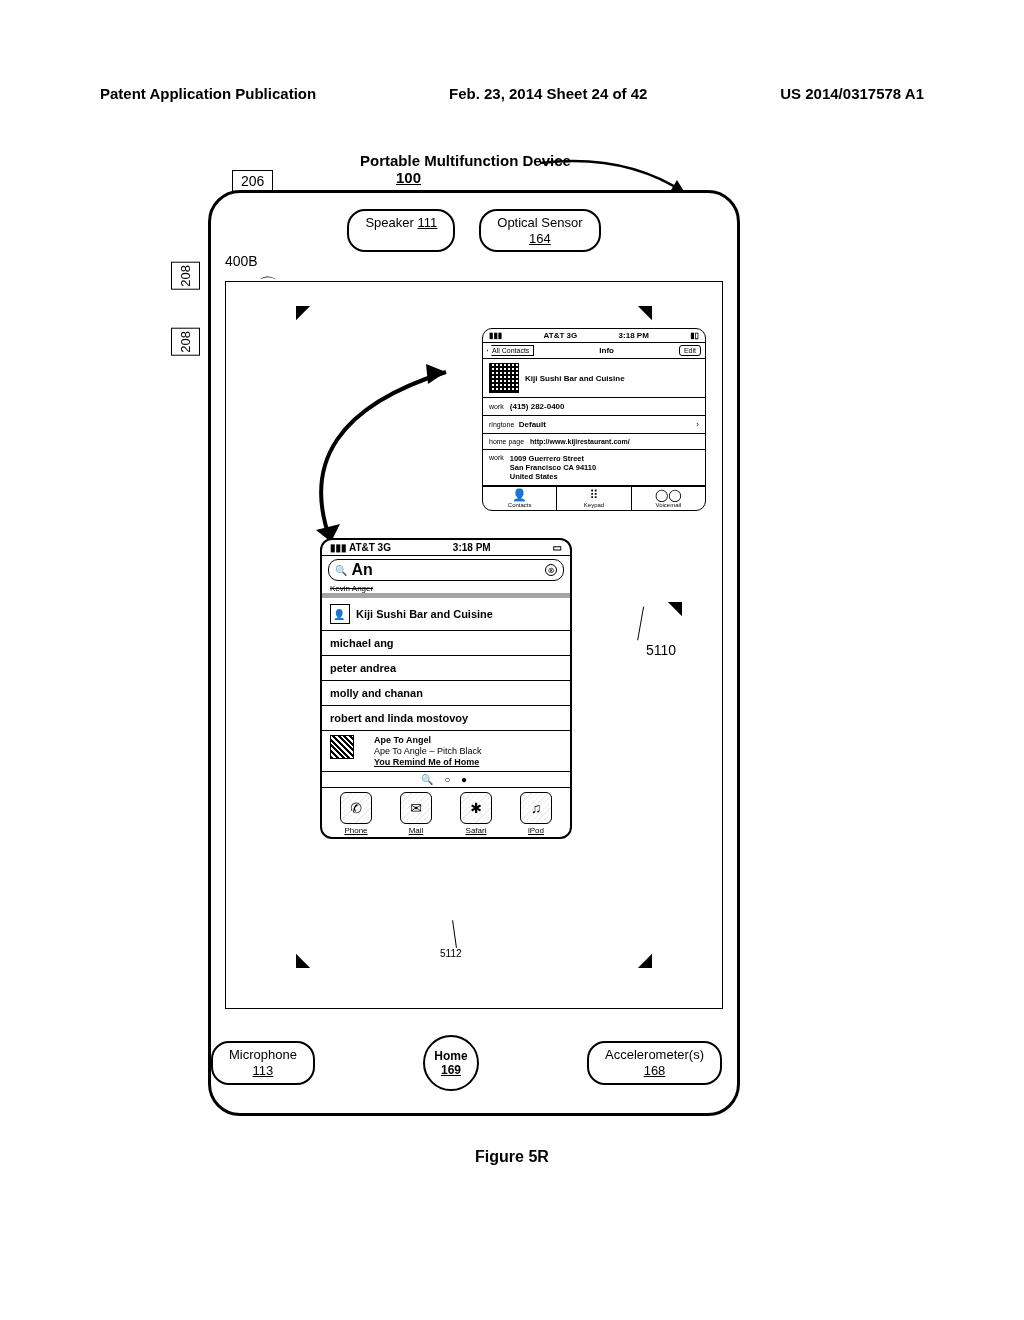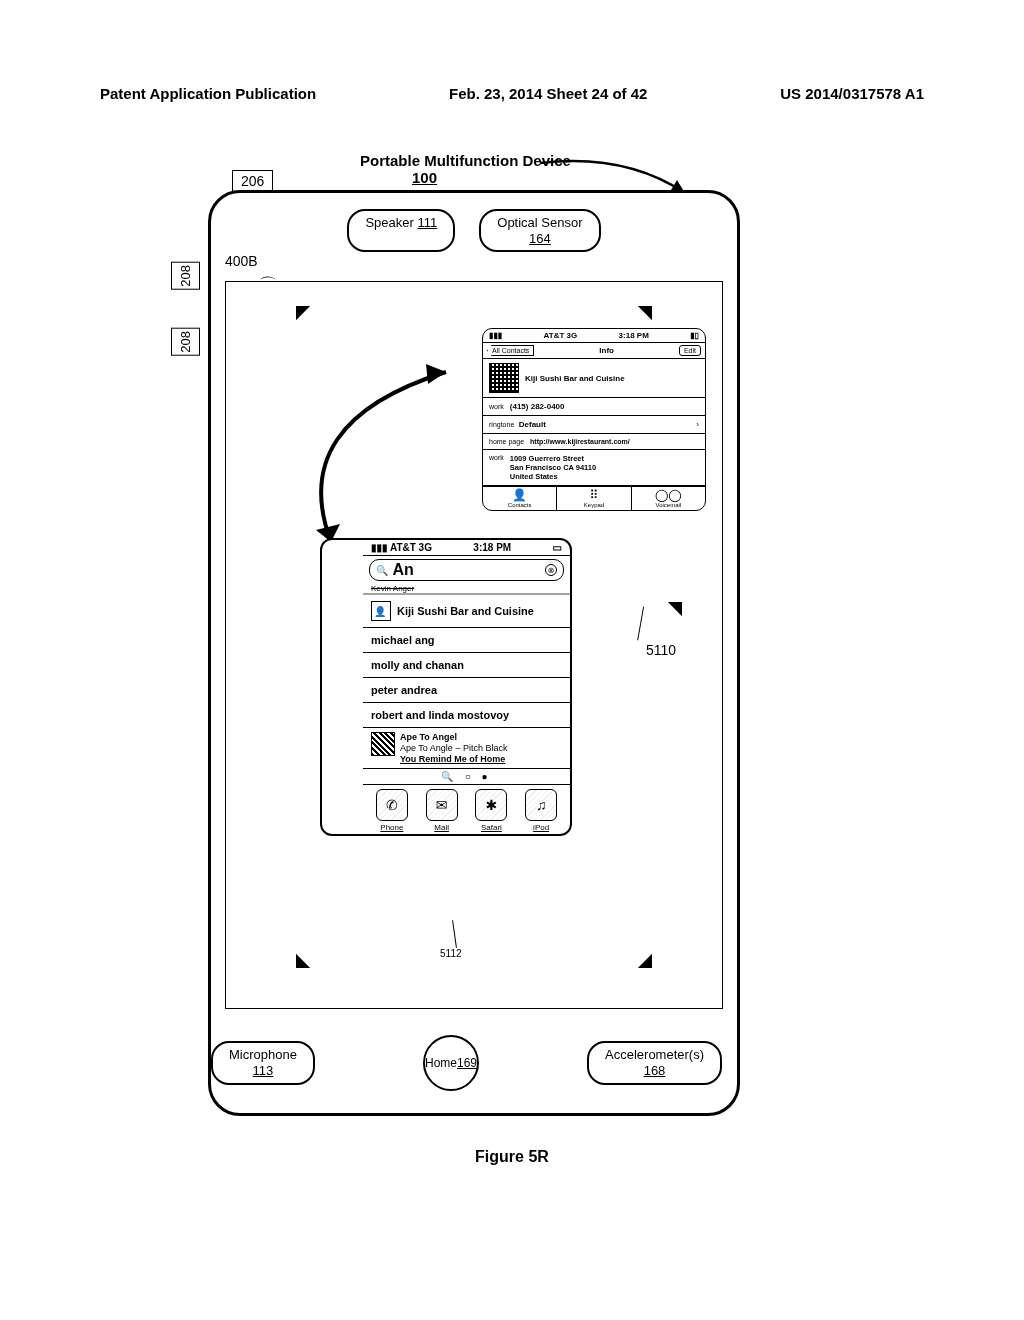--- a/index.html
+++ b/index.html
@@ -145,40 +145,39 @@
   
   .card-front {
     position: absolute;
     top: 256px;
     left: 94px;
     width: 252px;
     border: 2px solid #000;
     border-radius: 12px;
     background: #fff;
     font-size: 10px;
-    padding-left: 41px;
   }
   .status-row2 {
     display: flex; justify-content: space-between;
     padding: 2px 8px; border-bottom: 1px solid #000;
     font-size: 10px; font-weight: bold;
     border-top-left-radius: 10px; border-top-right-radius: 10px;
   }
   .search-row {
     display:flex; align-items:center; gap:4px;
     border:1px solid #000; border-radius:10px;
     margin:3px 6px; padding:1px 6px;
   }
   .search-row .mag { font-size:10px; }
   .search-row .txt { flex:1; font-weight:bold; font-size:16px; }
   .search-row .clr { border:1px solid #000; border-radius:50%; width:12px; height:12px; display:flex; align-items:center; justify-content:center; font-size:8px; }
-  .prev-item { border-bottom:2px solid #a3a3a3; padding:0 8px; font-size:8px; text-decoration: line-through; }
+  .prev-item { border-bottom:5px solid #a3a3a3; padding:0 8px; font-size:8px; text-decoration: line-through; }
   .list-item { display:flex; align-items:center; gap:6px; padding:6px 8px; border-bottom:1px solid #000; font-weight:bold; font-size:11px; }
   .list-item .ic { width:20px; height:20px; border:1.5px solid #000; display:flex; align-items:center; justify-content:center; font-size:10px; }
-  .media-item { display:flex; gap:5px; padding:4px 8px; border-bottom:1px solid #000; }
+  .media-item { display:flex; gap:20px; padding:4px 8px; border-bottom:1px solid #000; }
   .media-item .art { width:24px; height:24px; border:1.5px solid #000; background: repeating-linear-gradient(45deg,#000,#000 2px,#fff 2px,#fff 4px); }
   .media-item .mtxt { font-size:9px; line-height:1.2; }
   .media-item .mtxt .t1 { font-weight:bold; }
   .media-item .mtxt .t3 { font-weight:bold; text-decoration: underline; }
   .dots { text-align:center; padding:2px; font-size:10px; letter-spacing:4px; }
   .dock { display:flex; justify-content:space-around; padding:4px 4px 2px; border-top:1px solid #000; }
   .dock .dcell { display:flex; flex-direction:column; align-items:center; gap:2px; font-size:8px; }
   .dock .dicon { width:32px; height:32px; border:1.5px solid #000; border-radius:6px; display:flex; align-items:center; justify-content:center; font-size:14px; background: repeating-linear-gradient(135deg,#fff,#fff 3px,#eee 3px,#eee 4px); }
   .dock .dlabel { text-decoration: underline; }
 
@@ -219,22 +218,22 @@
     width: 180px; height: 200px;
   }
 
   .bottom-row {
     position:absolute;
     bottom: 22px; left:0; right:15px;
     display:flex; justify-content:space-between; gap:12px; align-items:center;
   }
   .home-circle {
     width:56px; height:56px; border:2px solid #000; border-radius:50%;
-    display:flex; flex-direction:row; align-items:center; justify-content:center;
-    font-size:12px; text-align:center;
+    display:flex; flex-direction:column; align-items:center; justify-content:center;
+    font-size:12px; text-align:center;font-weight:bold;
   }
   .home-circle .num { text-decoration: underline; }
 
   .title-arrow {
     position:absolute;
     top: 158px; left: 535px;
     width: 160px; height: 40px;
   }
 
   .figure-label {
@@ -250,21 +249,21 @@
 <body>
 
 <div class="page-header">
   <span>Patent Application Publication</span>
   <span>Feb. 23, 2014  Sheet 24 of 42</span>
   <span>US 2014/0317578 A1</span>
 </div>
 
 <div class="device-title">
   <span>Portable Multifunction Device</span><br>
-  <span style="margin-left:52px;text-decoration:underline;">100</span>
+  <span style="margin-left:36px;text-decoration:underline;">100</span>
 </div>
 <svg class="title-arrow" viewBox="0 0 160 40">
   <path d="M5 5 Q90 -5 150 35" fill="none" stroke="#000" stroke-width="2.5"></path>
   <polygon points="150,35 142,22 136,32" fill="#000"></polygon>
 </svg>
 
 <div class="ref-206">206</div>
 <div class="ref-208a">208</div>
 <div class="ref-208b">208</div>
 
@@ -364,24 +363,24 @@
       </div>
       <div class="prev-item">Kevin Anger</div>
       <div class="list-item">
         <span class="ic">👤</span>
         <span>Kiji Sushi Bar and Cuisine</span>
       </div>
       <div class="list-item">
         <span>michael ang</span>
       </div>
       <div class="list-item">
+        <span>peter andrea</span>
+      </div>
+      <div class="list-item">
         <span>molly and chanan</span>
-      </div>
-      <div class="list-item">
-        <span>peter andrea</span>
       </div>
       <div class="list-item">
         <span>robert and linda mostovoy</span>
       </div>
       <div class="media-item">
         <div class="art"></div>
         <div class="mtxt">
           <div class="t1">Ape To Angel</div>
           <div>Ape To Angle  –  Pitch Black</div>
           <div class="t3">You Remind Me of Home</div>

